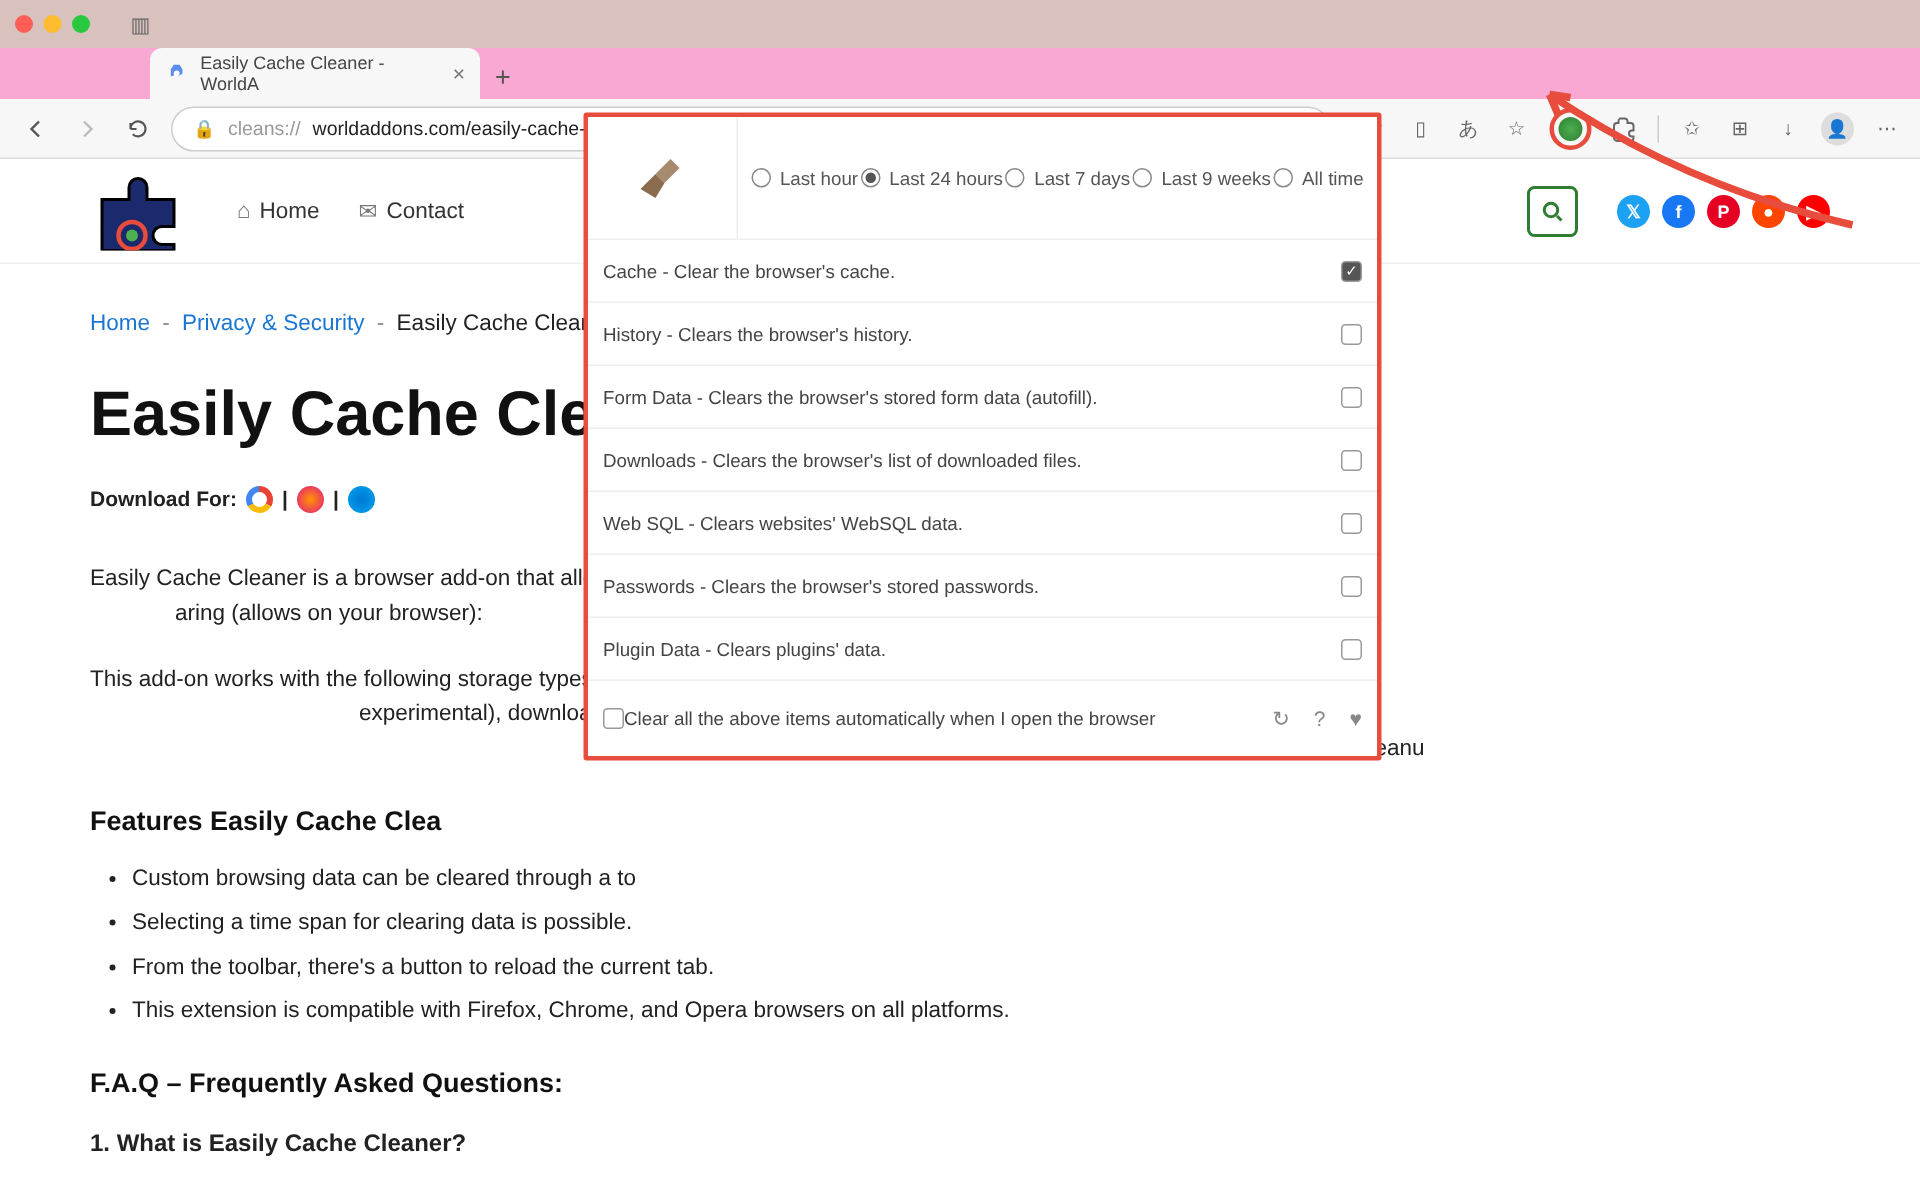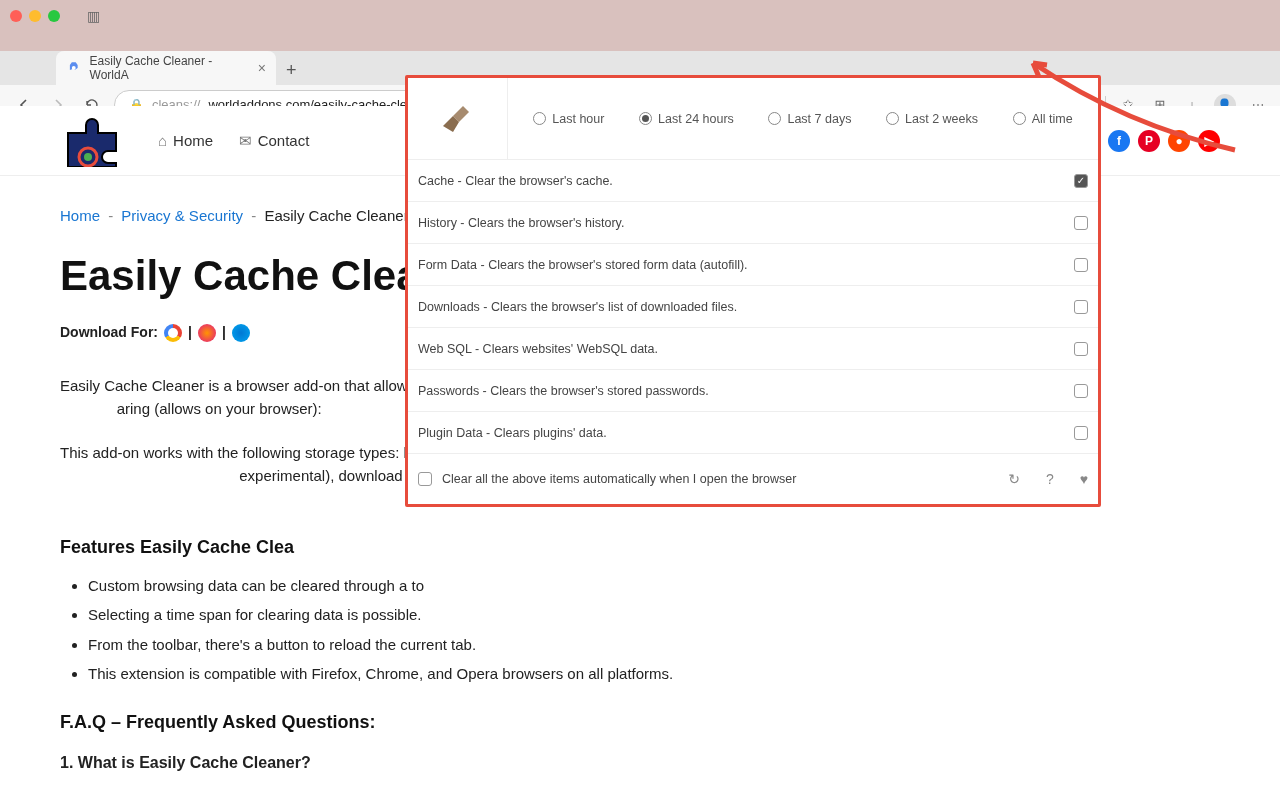--- a/index.html
+++ b/index.html
@@ -5,21 +5,21 @@
   * { box-sizing: border-box; margin: 0; padding: 0; }
   body { font-family: -apple-system, BlinkMacSystemFont, "Segoe UI", Arial, sans-serif; background: #d9c1be; width: 1280px; height: 800px; overflow: hidden; position: relative; }
   
   .titlebar { height: 32px; background: #d9c1be; display: flex; align-items: center; padding: 0 10px; gap: 7px; }
   .tl-dot { width: 12px; height: 12px; border-radius: 50%; }
   .tl-close { background: #ff5f57; }
   .tl-min { background: #febc2e; }
   .tl-max { background: #28c840; }
   .tl-icon { margin-left: 20px; color: #666; font-size: 14px; }
   
-  .tabbar { height: 34px; background: #e5e5e5; display: flex; align-items: flex-end; padding-left: 56px; margin-top: 19px; }
+  .tabbar { height: 34px; background: #f9a8d4; display: flex; align-items: flex-end; padding-left: 100px; }
   .tab { background: #f7f7f7; height: 34px; border-radius: 8px 8px 0 0; display: flex; align-items: center; padding: 0 10px; gap: 8px; width: 220px; font-size: 12px; color: #444; }
   .tab .favicon { width: 16px; height: 16px; }
   .tab .x { margin-left: auto; color: #777; font-size: 14px; }
   .newtab { color: #555; font-size: 18px; padding: 4px 10px; }
   
   .addrbar { height: 40px; background: #f7f7f7; display: flex; align-items: center; padding: 0 12px; gap: 10px; border-bottom: 1px solid #ddd; }
   .nav-btn { width: 24px; height: 24px; display: flex; align-items: center; justify-content: center; color: #555; }
   .nav-btn.dim { color: #bbb; }
   .urlbox { flex: 1; height: 30px; background: #fff; border: 1px solid #ccc; border-radius: 15px; display: flex; align-items: center; padding: 0 14px; font-size: 13px; color: #222; gap: 8px; }
   .urlbox .lock { color: #666; font-size: 12px; }
@@ -53,32 +53,32 @@
   .chrome{background:conic-gradient(#ea4335 0 120deg,#fbbc05 120deg 240deg,#4285f4 240deg 360deg); position:relative;}
   .chrome:after{content:"";position:absolute;top:4px;left:4px;width:10px;height:10px;background:#fff;border-radius:50%;}
   .ff{background:radial-gradient(circle,#ff9500,#e31587);} 
   .ed{background:radial-gradient(circle,#0078d4,#00a4ef);}
   p { margin-bottom: 20px; }
   h2 { font-size: 18px; font-weight: 700; margin: 24px 0 12px; color:#111; }
   h3 { font-size: 16px; font-weight: 700; margin: 14px 0 10px; }
   ul.feat { list-style: disc; padding-left: 28px; }
   ul.feat li { margin-bottom: 6px; }
   
-  .popup { position: absolute; top: 75px; left: 405px; width: 696px; background: #fff; border: 3px solid #e74c3c; border-radius: 2px; z-index: 50; font-size: 13px; color: #333; }
+  .popup { position: absolute; top: 75px; left: 389px; width: 532px; background: #fff; border: 3px solid #e74c3c; border-radius: 2px; z-index: 50; font-size: 13px; color: #333; }
   .pp-head { height: 82px; display: flex; align-items: center; border-bottom: 1px solid #eee; }
   .pp-brush { width: 100px; height: 100%; border-right: 1px solid #eee; display:flex; align-items:center; justify-content:center;}
   .pp-ranges { flex:1; display:flex; align-items:center; justify-content: space-around; padding: 0 8px;}
   .range { display:flex; align-items:center; gap:6px; font-size:12.5px; color:#555; }
   .radio { width:13px; height:13px; border:1.5px solid #888; border-radius:50%; display:flex; align-items:center; justify-content:center;}
   .radio.sel:after{content:"";width:7px;height:7px;background:#555;border-radius:50%;}
   .pp-rows { }
   .pp-row { height: 42px; border-bottom: 1px solid #eee; display:flex; align-items:center; padding: 0 10px; font-size: 12.5px; color:#444;}
   .chk { width:14px; height:14px; border:1.5px solid #999; border-radius:3px; margin-left:auto; display:flex; align-items:center; justify-content:center;}
   .chk.on { background:#555; color:#fff; font-size:10px; }
-  .pp-foot { height: 50px; display:flex; align-items:center; padding: 0 10px; gap:10px; font-size:12.5px; color:#444;}
+  .pp-foot { height: 50px; display:flex; align-items:center; padding: 0 10px; gap:0; font-size:12.5px; color:#444;}
   .pp-foot .chk { margin: 0; }
   .foot-ico { margin-left:auto; color:#888; font-size:14px; }
   .foot-ico2 { color:#888; font-size:14px; margin-left:16px;}
   
   .arrow { position:absolute; top:55px; left:1025px; width:220px; height:100px; z-index:60; pointer-events:none;}
 </style>
 </head>
 <body>
 
 <div class="titlebar">
@@ -220,21 +220,21 @@
         <div class="range">
           <span class="radio sel"></span>
           <span>Last 24 hours</span>
         </div>
         <div class="range">
           <span class="radio"></span>
           <span>Last 7 days</span>
         </div>
         <div class="range">
           <span class="radio"></span>
-          <span>Last 2 weeks</span>
+          <span>Last 9 weeks</span>
         </div>
         <div class="range">
           <span class="radio"></span>
           <span>All time</span>
         </div>
       </div>
   </div>
   <div class="pp-rows" id="rows">
       <div class="pp-row">
         <span>Cache - Clear the browser's cache.</span>

